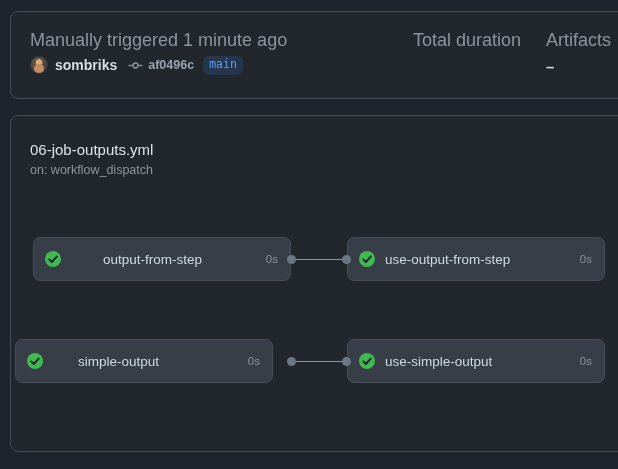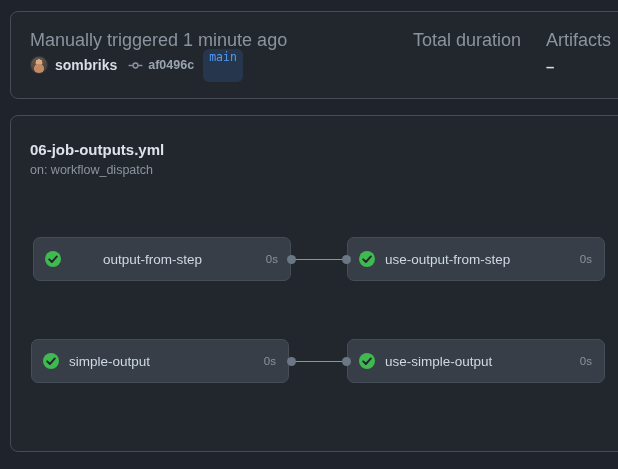--- a/index.html
+++ b/index.html
@@ -94,41 +94,41 @@
   .commit-sha {
     margin-left: 5px;
     font-size: 12.5px;
     color: #9aa4b0;
     font-family: "Liberation Sans", "DejaVu Sans", sans-serif;
     font-weight: bold;
   }
   .branch-badge {
     margin-left: 9px;
     display: inline-block;
-    padding: 1px 6px 17px;
+    padding: 1px 6px 3px;
     border-radius: 6px;
     background: #253css;
     background: #25364d;
     color: #539bf5;
     font-size: 11.5px;
     font-family: "DejaVu Sans Mono", "Liberation Mono", monospace;
     line-height: 15px;
   }
 
   
   #graph-panel {
     top: 115px;
     height: 337px;
   }
   .wf-title {
     position: absolute;
     left: 19px;
     top: 25px;
     font-size: 15px;
-    font-weight: bold;
+    font-weight: normal;
     color: #dce3ea;
   }
   .wf-subtitle {
     position: absolute;
     left: 19px;
     top: 47px;
     font-size: 12.5px;
     color: #8b949e;
   }
 
@@ -238,21 +238,21 @@
         <span class="node-duration">0s</span>
       </div>
       <div class="node" style="left: 336px; top: 121px; width: 258px;">
         <svg class="check-icon" viewBox="0 0 16 16">
           <circle cx="8" cy="8" r="8" fill="#3fb950"></circle>
           <path d="M4.2 8.3 L6.9 11 L11.9 5.4" fill="none" stroke="#22272e" stroke-width="1.9" stroke-linecap="round" stroke-linejoin="round"></path>
         </svg>
         <span class="node-label">use-output-from-step</span>
         <span class="node-duration">0s</span>
       </div>
-      <div class="node" style="left: 20px; top: 223px; width: 258px;">
+      <div class="node" style="left: 4px; top: 223px; width: 258px; gap: 25px;">
         <svg class="check-icon" viewBox="0 0 16 16">
           <circle cx="8" cy="8" r="8" fill="#3fb950"></circle>
           <path d="M4.2 8.3 L6.9 11 L11.9 5.4" fill="none" stroke="#22272e" stroke-width="1.9" stroke-linecap="round" stroke-linejoin="round"></path>
         </svg>
         <span class="node-label">simple-output</span>
         <span class="node-duration">0s</span>
       </div>
       <div class="node" style="left: 336px; top: 223px; width: 258px;">
         <svg class="check-icon" viewBox="0 0 16 16">
           <circle cx="8" cy="8" r="8" fill="#3fb950"></circle>

